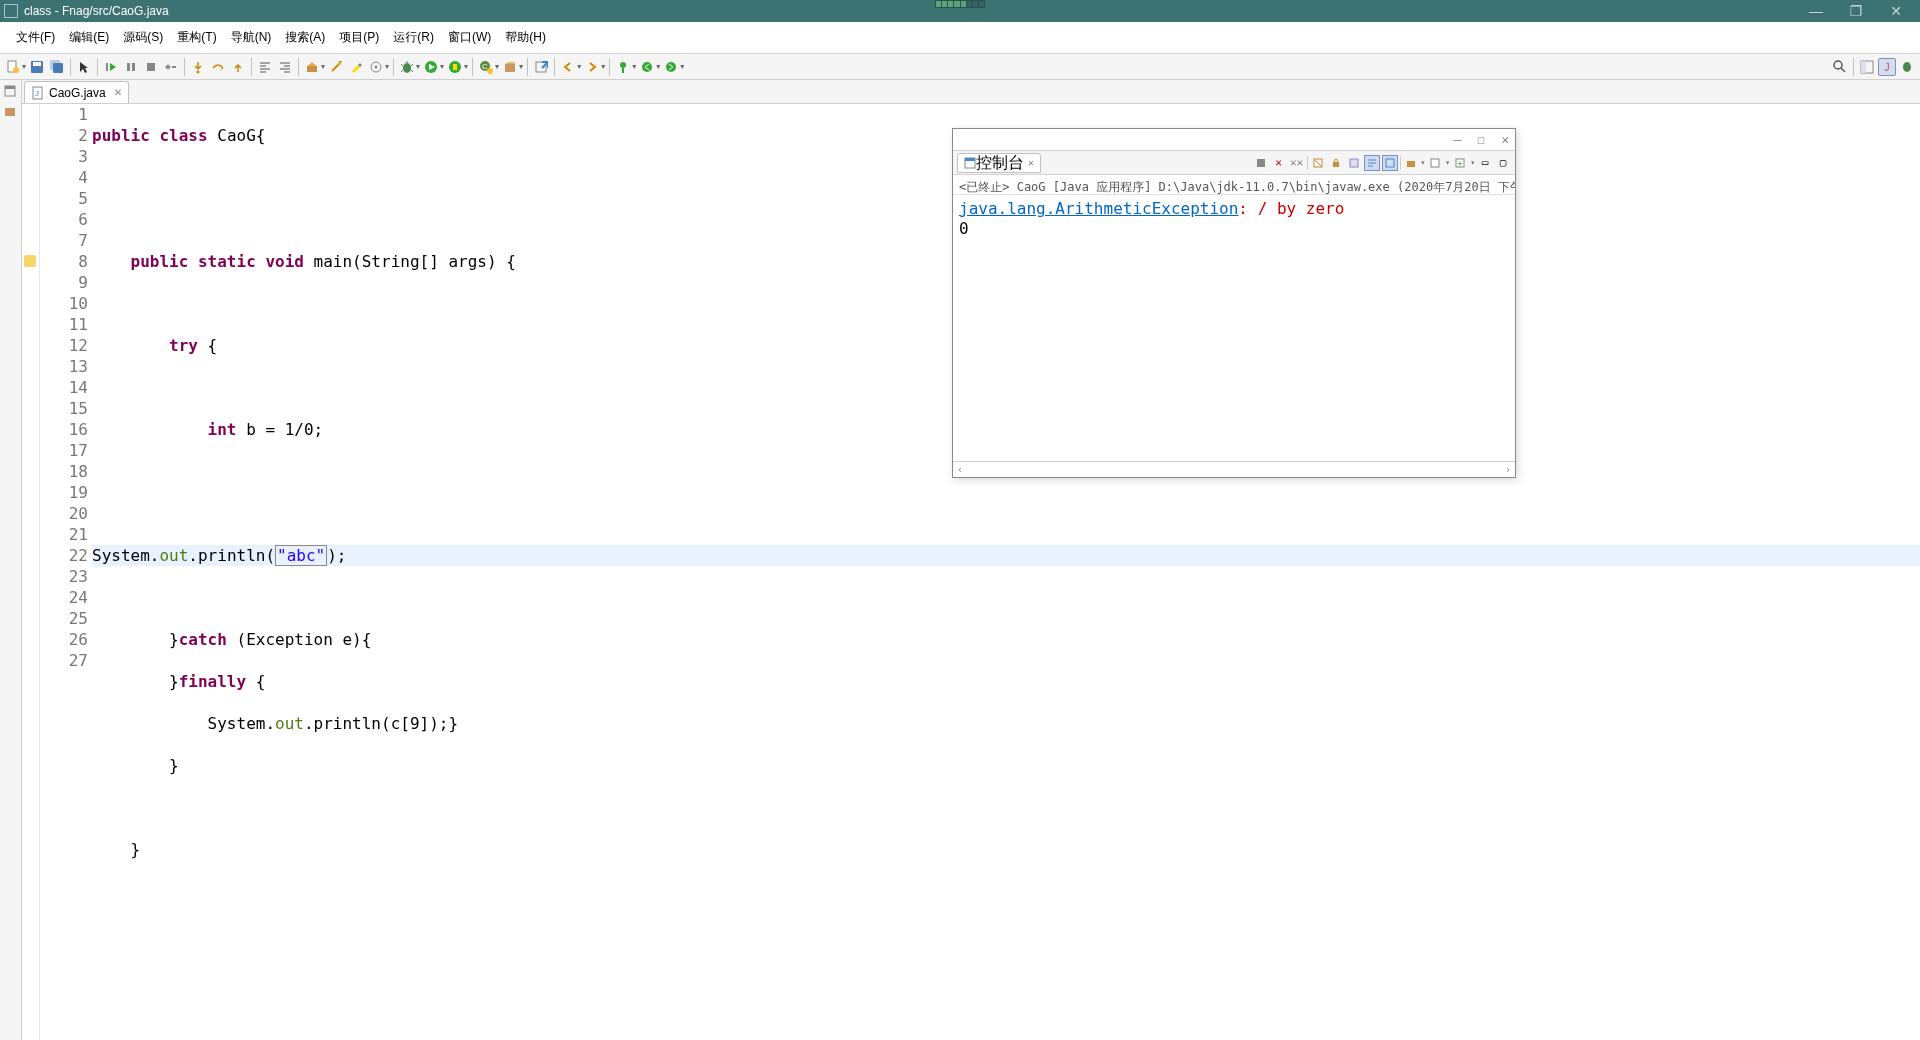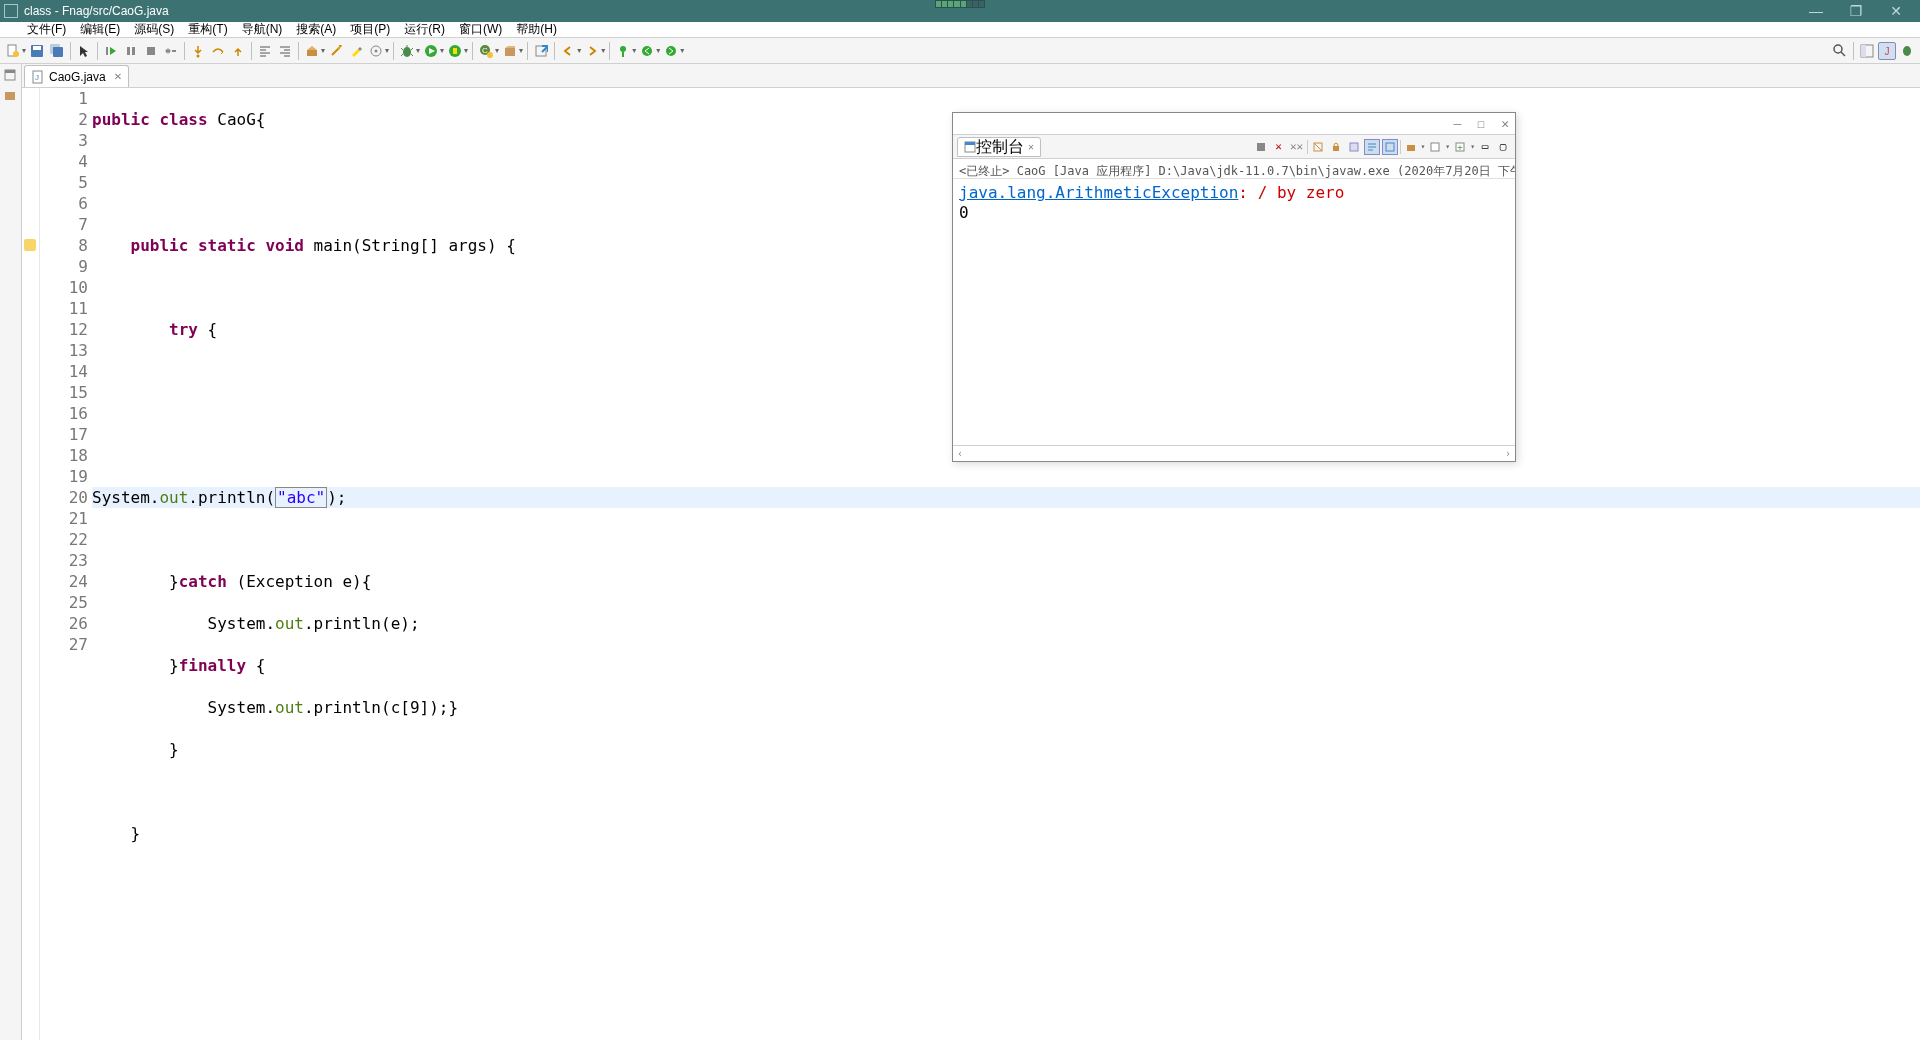--- a/index.html
+++ b/index.html
@@ -2,21 +2,21 @@
 <html><head>
 <meta charset="utf-8">
 <style>
 * { box-sizing: border-box; margin: 0; padding: 0; }
 body { font-family: "Microsoft YaHei", sans-serif; font-size: 12px; background: #f0f0f0; width: 1920px; height: 1040px; overflow: hidden; display: flex; flex-direction: column; }
 .titlebar { background: #3d7272; color: #fff; height: 22px; display: flex; align-items: center; padding: 0 4px; }
 .titlebar .app-icon { width: 14px; height: 14px; background: #3d7272; border: 1px solid #a0c8c8; margin-right: 6px; }
 .titlebar .title { flex: 1; }
 .titlebar .win-btns { display: flex; }
 .titlebar .win-btns span { width: 40px; text-align: center; cursor: pointer; color: #c0d8d8; font-size: 14px; }
-.menubar { background: #fff; height: 16px; display: flex; align-items: center; border-bottom: 1px solid #d0d0d0; padding-left: 20px; }
+.menubar { background: #fff; height: 32px; display: flex; align-items: center; border-bottom: 1px solid #d0d0d0; padding-left: 9px; }
 .menubar span { padding: 3px 7px; cursor: pointer; }
 .toolbar { background: #f5f5f5; height: 26px; display: flex; align-items: center; padding: 0 4px; border-bottom: 1px solid #d0d0d0; gap: 2px; }
 .toolbar .tb-btn { width: 18px; height: 18px; display: inline-flex; align-items: center; justify-content: center; cursor: pointer; border-radius: 2px; }
 .toolbar .tb-sep { width: 1px; height: 18px; background: #c0c0c0; margin: 0 2px; }
 .toolbar .tb-drop { font-size: 8px; color: #666; margin-left: -2px; cursor: pointer; }
 .toolbar-right { margin-left: auto; display: flex; gap: 2px; }
 .main { flex: 1; display: flex; background: #fff; position: relative; }
 .left-strip { width: 22px; background: #f5f5f5; border-right: 1px solid #d0d0d0; display: flex; flex-direction: column; align-items: center; padding-top: 4px; gap: 4px; }
 .left-strip .ls-btn { width: 16px; height: 16px; cursor: pointer; }
 .editor-area { flex: 1; display: flex; flex-direction: column; }
@@ -394,26 +394,26 @@
           <div class="ln">27</div>
         </div>
       <div class="code">
 <div class="line"><span class="kw">public</span> <span class="kw">class</span><span> CaoG{</span></div>
 <div class="line"> </div>
 <div class="line"> </div>
 <div class="line">    <span class="kw">public</span> <span class="kw">static</span> <span class="kw">void</span><span> main(String[] args) {</span></div>
 <div class="line"> </div>
 <div class="line">        <span class="kw">try</span><span> {</span></div>
 <div class="line"> </div>
+<div class="line">            <span class="kw">int</span><span> b = 1/0;</span></div>
 <div class="line"> </div>
 <div class="line"> </div>
 <div class="line hl"><span>System.</span><span class="field">out</span><span>.println(</span><span class="str box">"abc"</span><span>);</span></div>
 <div class="line"> </div>
 <div class="line"><span>        }</span><span class="kw">catch</span><span> (Exception e){</span></div>
-<div class="line"><span>            System.</span><span class="field">out</span><span>.println(e);</span></div>
 <div class="line"><span>        }</span><span class="kw">finally</span><span> {</span></div>
 <div class="line"><span>            System.</span><span class="field">out</span><span>.println(c[9]);}</span></div>
 <div class="line"><span>        }</span></div>
 <div class="line"> </div>
 <div class="line"><span>    }</span></div>
 <div class="line"> </div><div class="line"> </div><div class="line"> </div>
       </div>
 
       <div class="console-window">
         <div class="console-titlebar">

